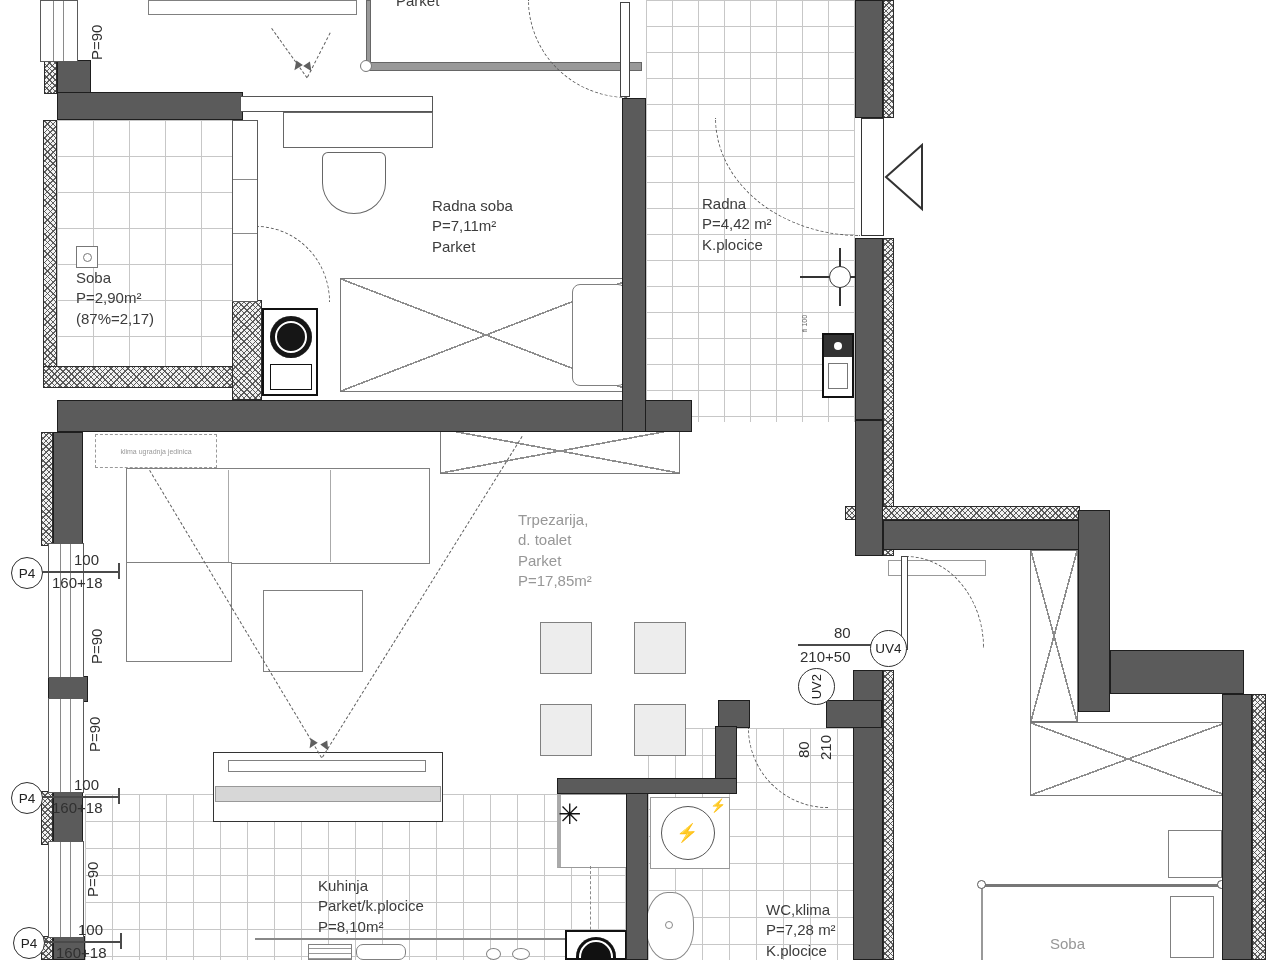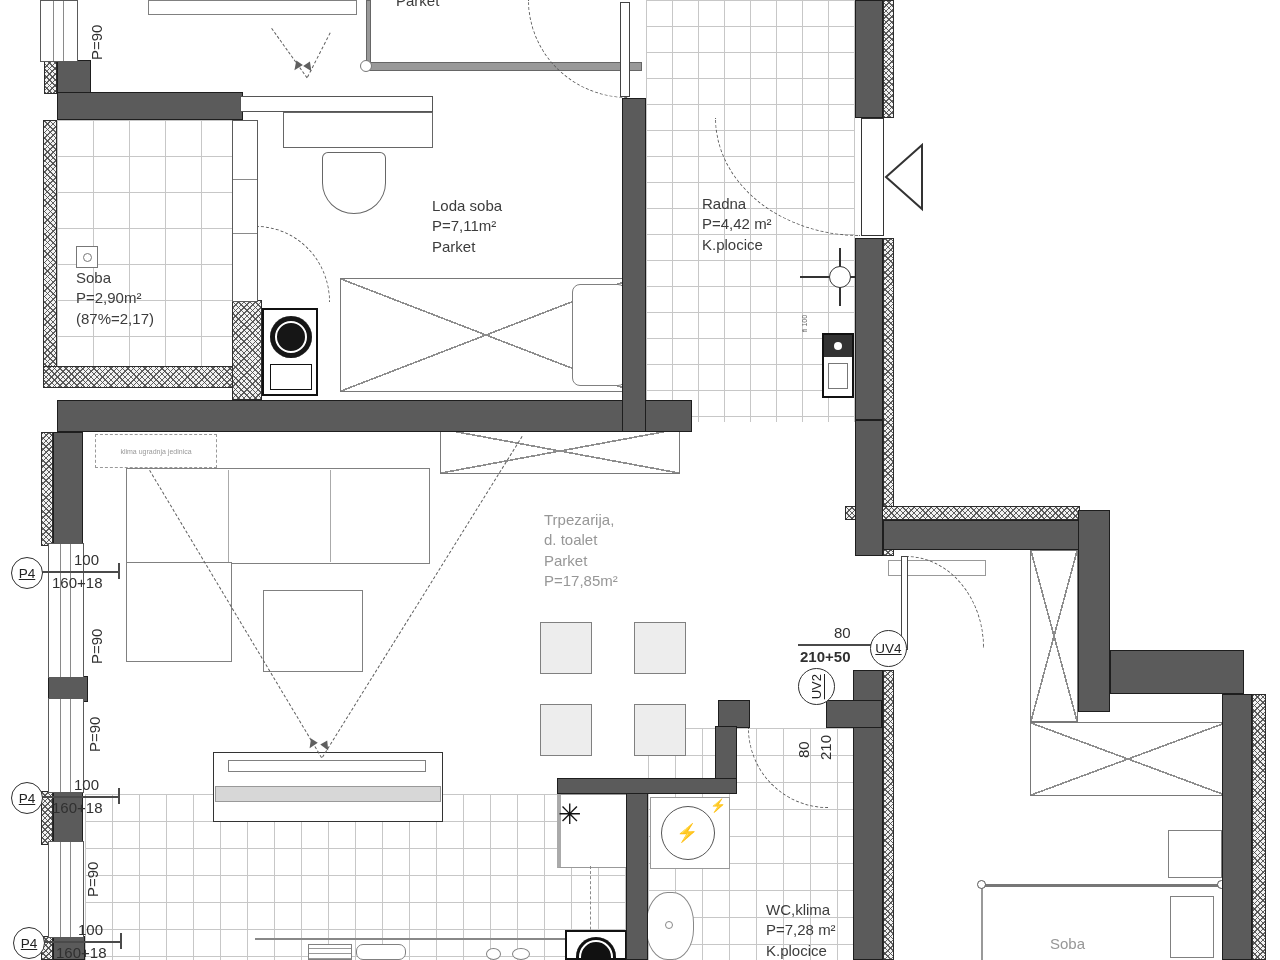--- a/index.html
+++ b/index.html
@@ -21,21 +21,21 @@
      linear-gradient(to bottom right, transparent calc(50% - .8px), #8d8d8d calc(50% - .8px) calc(50% + .8px), transparent calc(50% + .8px)),#fff;
      border:1px solid #787878;z-index:4;}
   .dl{height:0;border-top:1.6px dashed #5f5f5f;transform-origin:0 0;z-index:7;}
   .arcTR{border-top:1.6px dashed #5f5f5f;border-right:1.6px dashed #5f5f5f;border-top-right-radius:100%;z-index:7;}
   .arcBL{border-bottom:1.6px dashed #5f5f5f;border-left:1.6px dashed #5f5f5f;border-bottom-left-radius:100%;z-index:7;}
   .lbl{font-size:15px;line-height:1.35;color:#3c3c3c;white-space:nowrap;z-index:20;}
   .gray{color:#979797;}
   .dim{font-size:15px;color:#303030;white-space:nowrap;z-index:20;}
   .vtext{writing-mode:vertical-rl;transform:rotate(180deg);z-index:20;}
   .circle{border:1.5px solid #2f2f2f;border-radius:50%;background:#fff;display:flex;
-          align-items:center;justify-content:center;font-size:13.5px;color:#222;z-index:21;text-decoration:underline;}
+          align-items:center;justify-content:center;font-size:13.5px;color:#222;z-index:21;}
   .winv{background:#fff;border:1px solid #5a5a5a;z-index:11;}
   .winv::before{content:"";position:absolute;top:0;bottom:0;left:32%;width:1px;background:#8a8a8a;}
   .winv::after{content:"";position:absolute;top:0;bottom:0;left:62%;width:1px;background:#8a8a8a;}
   .winh{background:#fff;border:1px solid #5a5a5a;z-index:11;}
   .winh::before{content:"";position:absolute;left:0;right:0;top:32%;height:1px;background:#8a8a8a;}
   .winh::after{content:"";position:absolute;left:0;right:0;top:62%;height:1px;background:#8a8a8a;}
   .wm{font-family:"DejaVu Sans",sans-serif;font-weight:bold;font-size:330px;line-height:380px;
       color:rgba(125,125,125,.16);letter-spacing:-10px;z-index:6;}
   .dimline{background:#4a4a4a;z-index:20;}
   .arr{width:0;height:0;border-left:4.5px solid transparent;border-right:4.5px solid transparent;
@@ -188,39 +188,44 @@
   <div class="abs" style="left:977px;top:880px;width:9px;height:9px;border:1px solid #555;border-radius:50%;background:#fff;z-index:5;"></div>
   <div class="abs" style="left:1217px;top:880px;width:9px;height:9px;border:1px solid #555;border-radius:50%;background:#fff;z-index:5;"></div>
   <div class="abs" style="left:981px;top:887px;width:2px;height:73px;background:#999;z-index:4;"></div>
   <div class="abs fur" style="left:888px;top:560px;width:98px;height:16px;border-color:#999;"></div>
 
   <div class="abs" style="left:76px;top:246px;width:22px;height:22px;border:1px solid #777;background:#fff;z-index:6;">
     <div class="abs" style="left:6px;top:6px;width:9px;height:9px;border:1px solid #777;border-radius:50%;"></div>
   </div>
 
   <div class="abs lbl" style="left:432px;top:196px;">
-    <div>Loda soba</div>
+    <div>Radna soba</div>
     <div>P=7,11m²</div>
     <div>Parket</div>
   </div>
   <div class="abs lbl" style="left:702px;top:194px;">
     <div>Radna</div>
     <div>P=4,42 m²</div>
     <div>K.plocice</div>
   </div>
   <div class="abs lbl" style="left:76px;top:268px;">
     <div>Soba</div>
     <div>P=2,90m²</div>
     <div>(87%=2,17)</div>
   </div>
-  <div class="abs lbl gray" style="left:544px;top:510px;">
+  <div class="abs lbl gray" style="left:518px;top:510px;">
     <div>Trpezarija,</div>
     <div>d. toalet</div>
     <div>Parket</div>
     <div>P=17,85m²</div>
+  </div>
+  <div class="abs lbl" style="left:318px;top:876px;">
+    <div>Kuhinja</div>
+    <div>Parket/k.plocice</div>
+    <div>P=8,10m²</div>
   </div>
   <div class="abs lbl" style="left:766px;top:900px;">
     <div>WC,klima</div>
     <div>P=7,28 m²</div>
     <div>K.plocice</div>
   </div>
   <div class="abs lbl gray" style="left:1050px;top:934px;">Soba</div>
   <div class="abs lbl" style="left:396px;top:-9px;">Parket</div>
 
   <div class="abs vtext dim" style="left:88px;top:6px;width:18px;height:54px;">P=90</div>
@@ -241,21 +246,21 @@
   <div class="abs dim" style="left:52px;top:799px;">160+18</div>
 
   <div class="abs circle" style="left:13px;top:927px;width:32px;height:32px;">P4</div>
   <div class="abs dimline" style="left:32px;top:941px;width:90px;height:1.5px;"></div>
   <div class="abs dimline" style="left:120px;top:933px;width:2px;height:16px;"></div>
   <div class="abs dim" style="left:78px;top:921px;">100</div>
   <div class="abs dim" style="left:56px;top:944px;">160+18</div>
 
   <div class="abs dim" style="left:834px;top:624px;">80</div>
   <div class="abs dimline" style="left:798px;top:644px;width:76px;height:1.5px;"></div>
-  <div class="abs dim" style="left:800px;top:648px;font-weight:bold;">210+50</div>
+  <div class="abs dim" style="left:800px;top:648px;">210+50</div>
   <div class="abs circle" style="left:870px;top:630px;width:37px;height:37px;">UV4</div>
   <div class="abs circle" style="left:798px;top:668px;width:37px;height:37px;">
     <span class="vtext" style="font-size:13px;">UV2</span>
   </div>
   <div class="abs vtext dim" style="left:795px;top:716px;width:15px;height:42px;">80</div>
   <div class="abs vtext dim" style="left:817px;top:708px;width:15px;height:52px;">210</div>
 
 </div>
 
 </body></html>

